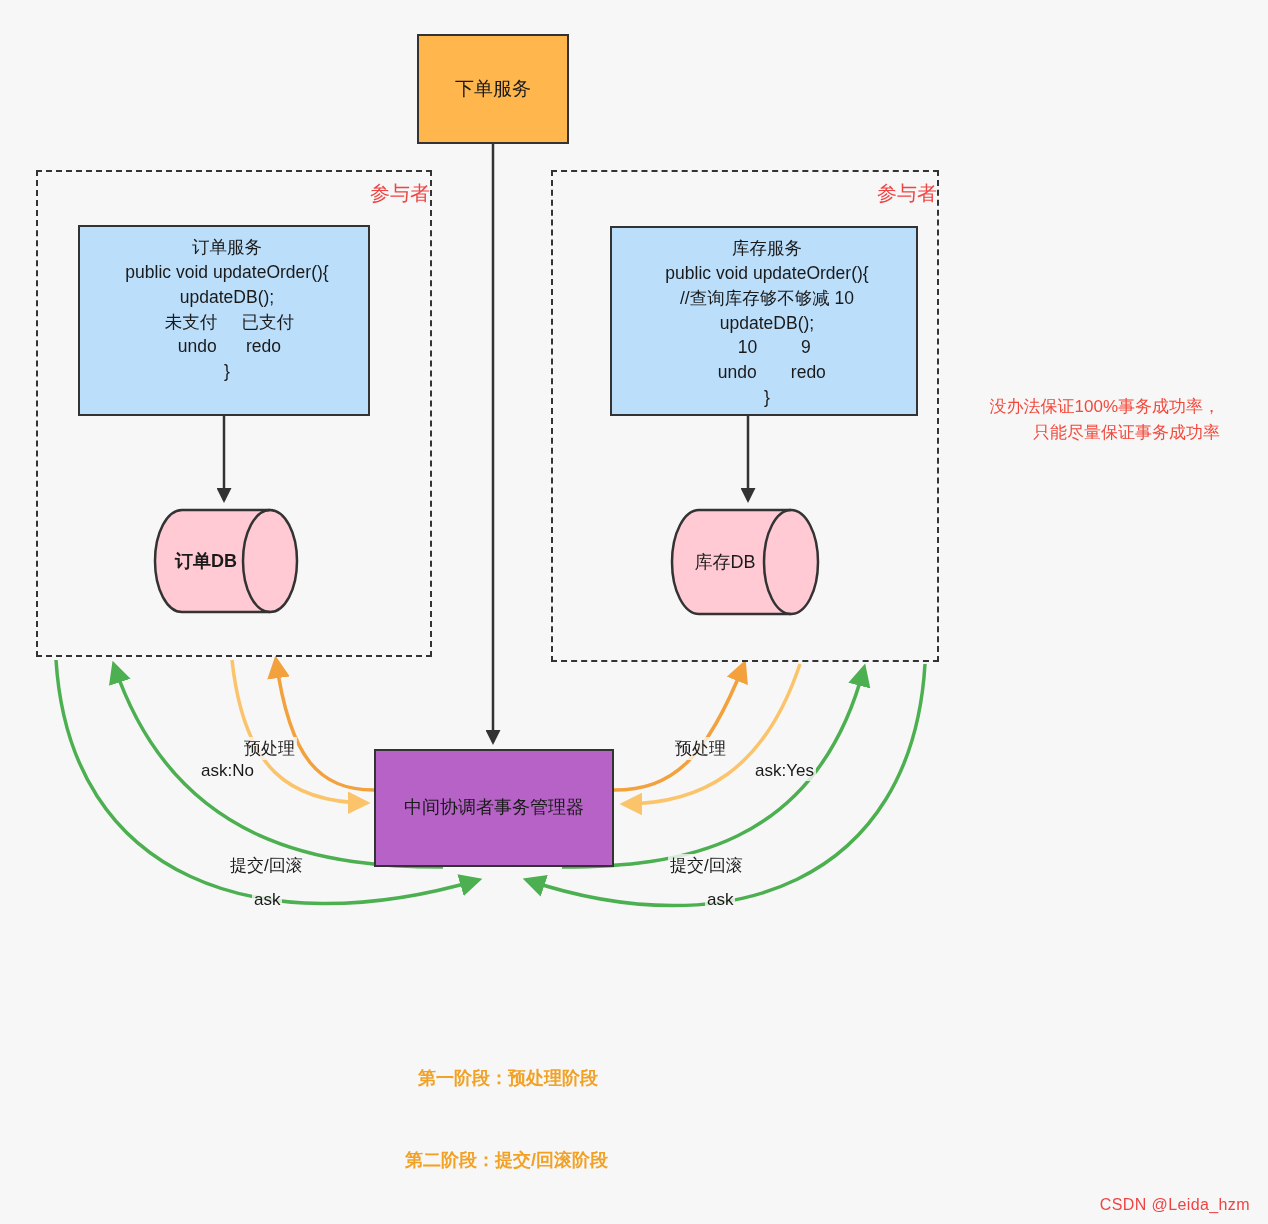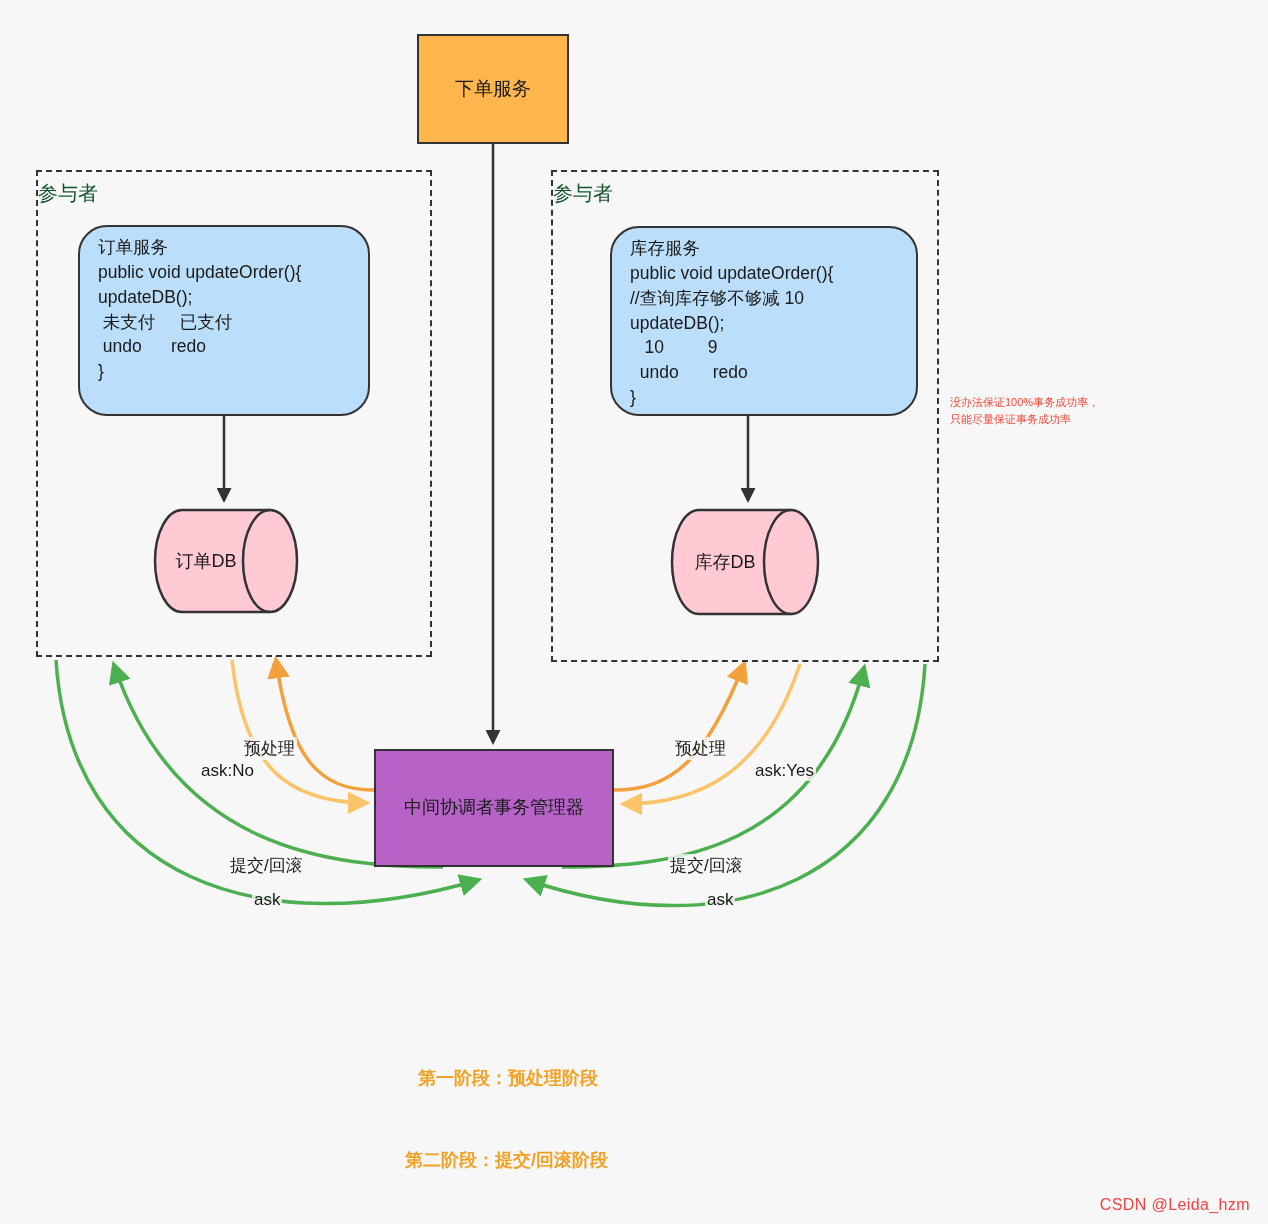--- a/index.html
+++ b/index.html
@@ -17,20 +17,21 @@
   #canvas {
     position: absolute;
     left: 0; top: 0;
     width: 1268px;
     height: 1224px;
   }
   .node {
     position: absolute;
     box-sizing: border-box;
     border: 2.5px solid #333333;
+    text-align: center;
   }
 
   
   #order-service-box {
     left: 417px; top: 34px;
     width: 152px; height: 110px;
     background: #FFB74D;
     display: flex;
     align-items: center;
     justify-content: center;
@@ -43,34 +44,33 @@
     position: absolute;
     box-sizing: border-box;
     border: 2.5px dashed #333333;
     background: transparent;
   }
   #participant-left  { left: 36px;  top: 170px; width: 396px; height: 487px; }
   #participant-right { left: 551px; top: 170px; width: 388px; height: 492px; }
   .participant-title {
     position: absolute;
     top: 8px; left: 0; right: 0;
-    text-align: left;
+    text-align: right;
     font-size: 20px;
-    color: #14532d;
+    color: #ef4444;
   }
 
   
   .service-box {
     background: #BBDEFB;
     padding: 8px 12px 6px 18px;
     font-size: 17.5px;
     line-height: 1.42;
     color: #1a1a1a;
     white-space: pre;
-    border-radius: 29px;
   }
   #order-service-code { left: 78px;  top: 225px; width: 292px; height: 191px; }
   #stock-service-code { left: 610px; top: 226px; width: 308px; height: 190px; }
 
   
   .db {
     position: absolute;
   }
   .db svg { display: block; overflow: visible; }
   .db-label {
@@ -78,21 +78,21 @@
     left: 0; top: 0;
     width: 100%; height: 100%;
     display: flex;
     align-items: center;
     justify-content: center;
     font-size: 18px;
     color: #1a1a1a;
     padding-right: 40px;
     box-sizing: border-box;
   }
-  #order-db { left: 152px; top: 507px; width: 148px; height: 108px; }
+  #order-db { left: 152px; top: 507px; width: 148px; height: 108px; font-weight: bold; }
   #stock-db { left: 669px; top: 507px; width: 152px; height: 110px; }
 
   
   #coordinator-box {
     left: 374px; top: 749px;
     width: 240px; height: 118px;
     background: #B662C6;
     display: flex;
     flex-direction: row;
     align-items: center;
@@ -107,23 +107,23 @@
     position: absolute;
     font-size: 17px;
     color: #1a1a1a;
     white-space: nowrap;
     background: rgba(247,247,247,0.82);
     padding: 0 2px;
   }
   .note-red {
     position: absolute;
     color: #F4483B;
-    font-size: 11px;
+    font-size: 17px;
     line-height: 1.5;
-    text-align: left;
+    text-align: right;
     white-space: pre-line;
   }
   .phase-label {
     position: absolute;
     color: #F2A124;
     font-size: 18px;
     font-weight: bold;
     white-space: nowrap;
   }
   #watermark {

